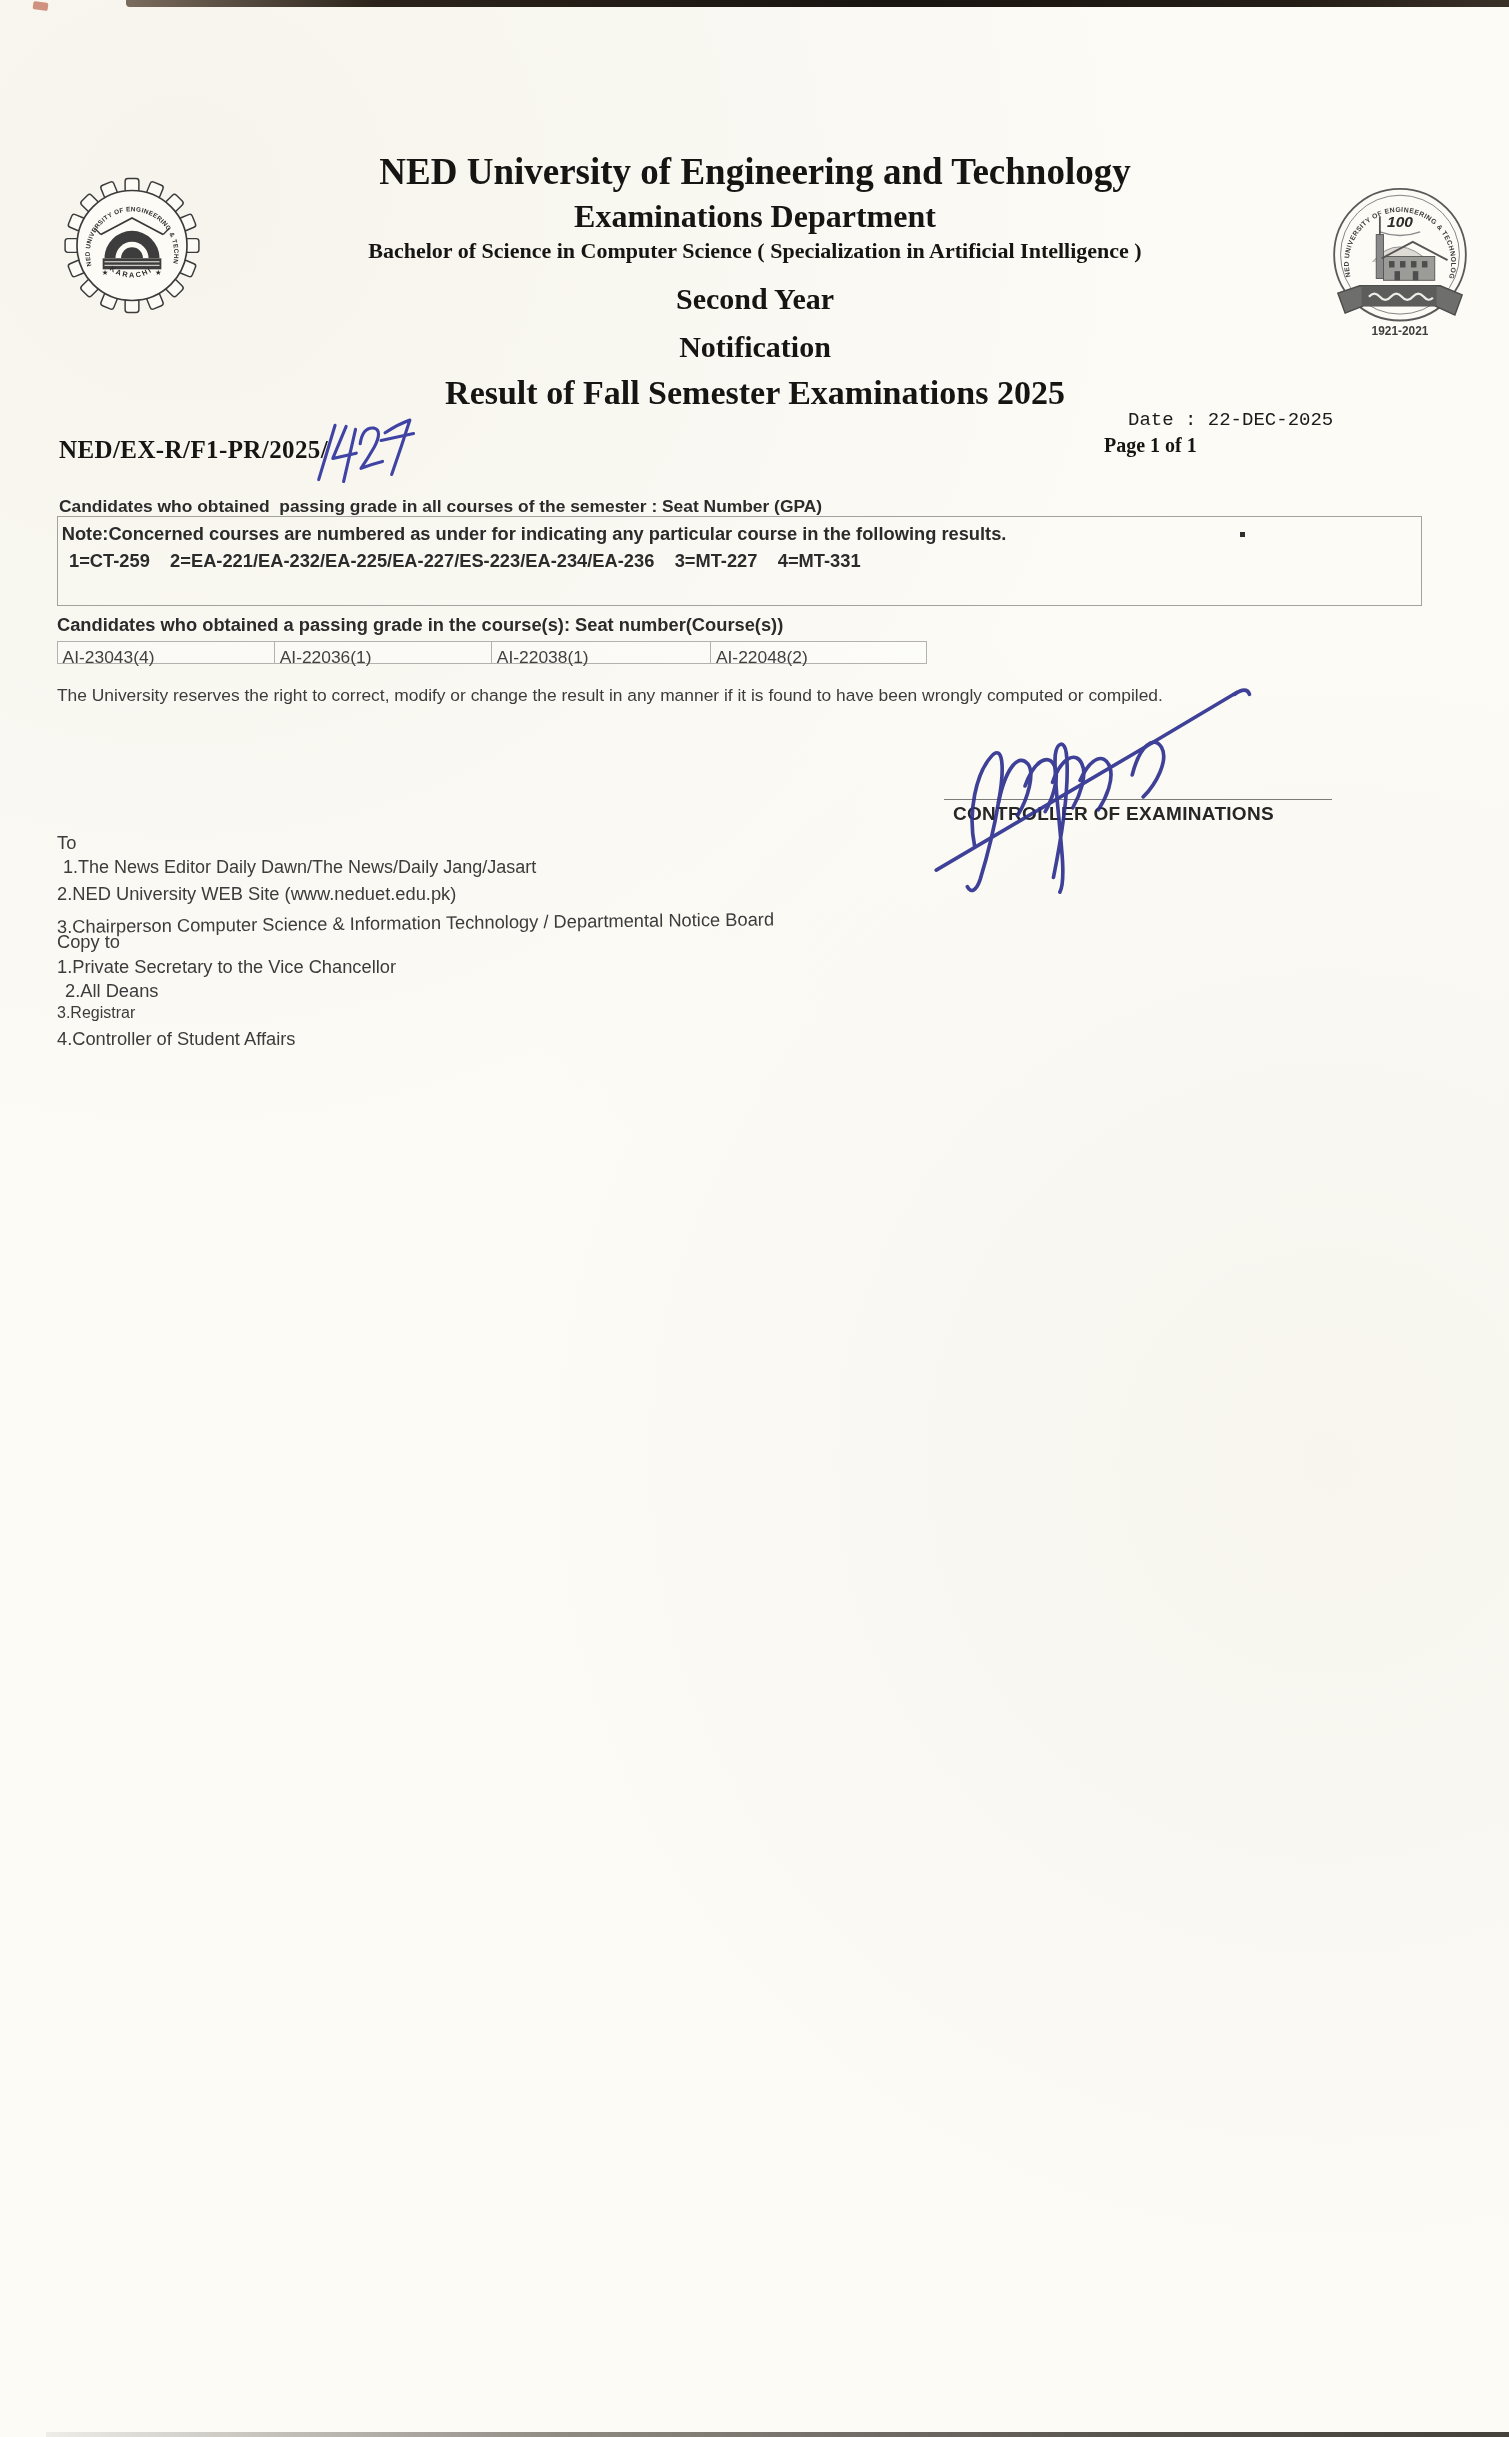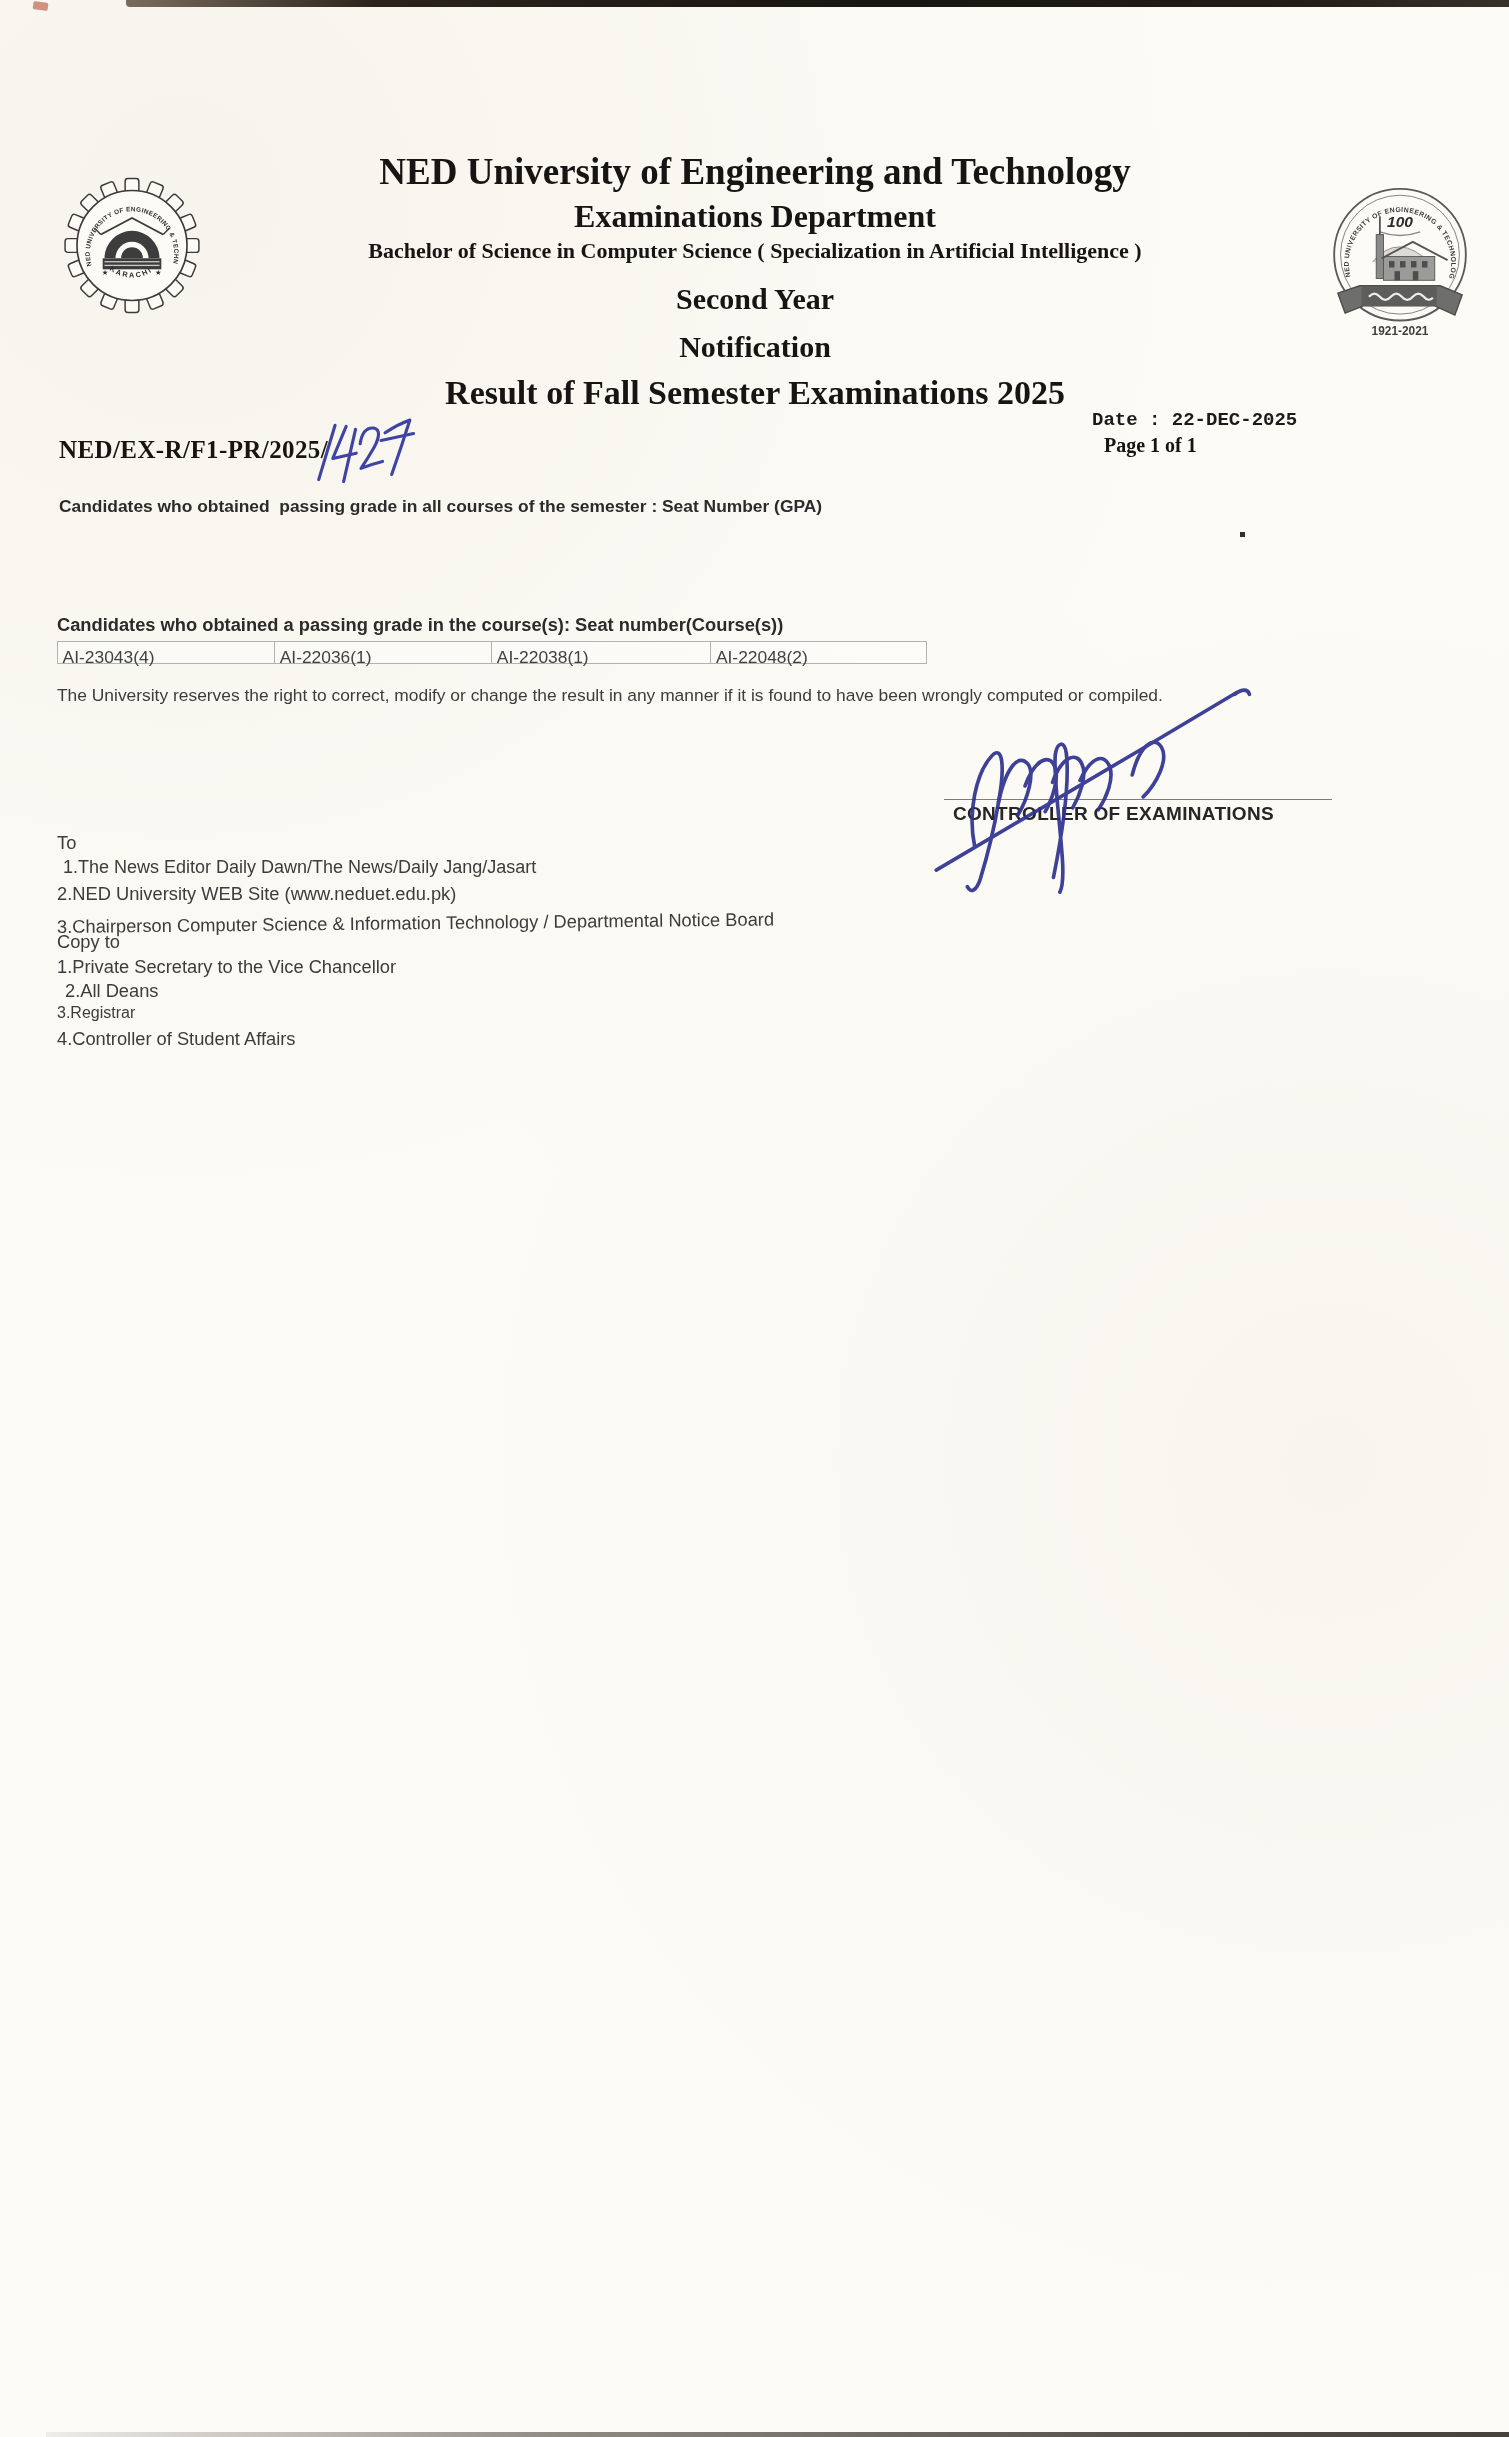--- a/index.html
+++ b/index.html
@@ -138,38 +138,42 @@
     <text x="82" y="166" text-anchor="middle" font-size="13" font-weight="bold" fill="#3e3e3e">1921-2021</text>
   </svg>
 
   <div class="abs serifb center" style="top:150px;font-size:37px;">NED University of Engineering and Technology</div>
   <div class="abs serifb center" style="top:198px;font-size:32px;">Examinations Department</div>
   <div class="abs serifb center" style="top:238px;font-size:22px;">Bachelor of Science in Computer Science ( Specialization in Artificial Intelligence )</div>
   <div class="abs serifb center" style="top:282px;font-size:30px;">Second Year</div>
   <div class="abs serifb center" style="top:330px;font-size:30px;">Notification</div>
   <div class="abs serifb center" style="top:374px;font-size:34px;">Result of Fall Semester Examinations 2025</div>
 
-  <div class="abs mono" style="left:1092px;top:409px;font-size:19px;font-weight:bold;color:#1b1b1b;">Date : 22-DEC-2025</div>
+  <div class="abs mono" style="left:1128px;top:409px;font-size:19px;font-weight:normal;color:#1b1b1b;">Date : 22-DEC-2025</div>
   <div class="abs serifb" style="left:1104px;top:434px;font-size:20px;">Page 1 of 1</div>
   <div class="abs serifb" style="left:59px;top:436px;font-size:25px;letter-spacing:0.4px;">NED/EX-R/F1-PR/2025/</div>
 
   <svg class="abs" style="left:304px;top:410px;" width="128" height="81" viewBox="0 0 140 88">
     <g fill="none" stroke="#3f43a4" stroke-width="3.4" stroke-linecap="round" stroke-linejoin="round" transform="rotate(-4 70 44)">
       <path d="M 14 72 L 36 14"></path>
       <path d="M 48 16 L 31 50 L 57 46"></path>
       <path d="M 58 20 L 41 76"></path>
       <path d="M 62 36 Q 66 18 78 20 Q 88 23 77 41 Q 69 53 61 63 Q 73 59 85 57"></path>
       <path d="M 90 26 Q 104 18 118 14 Q 107 42 94 72"></path>
       <path d="M 85 34 L 121 29"></path>
     </g>
   </svg>
   <span class="abs" style="left:311px;top:414px;font-size:0.9px;color:rgba(63,67,164,0.01);">1427</span>
 
   <div class="abs sansb pre" style="left:59px;top:496px;font-size:17.4px;">Candidates who obtained  passing grade in all courses of the semester : Seat Number (GPA)</div>
 
+  <div class="abs notebox" style="left:57px;top:516px;width:1363px;height:88px;">
+    <div class="sansb" style="margin:5.5px 0 0 3.7px;font-size:18.3px;">Note:Concerned courses are numbered as under for indicating any particular course in the following results.</div>
+    <div class="sansb pre" style="margin:5.5px 0 0 11px;font-size:18.3px;">1=CT-259    2=EA-221/EA-232/EA-225/EA-227/ES-223/EA-234/EA-236    3=MT-227    4=MT-331</div>
+  </div>
   <div class="abs dot" style="left:1240px;top:532px;width:4.6px;height:4.6px;"></div>
 
   <div class="abs sansb" style="left:57px;top:614px;font-size:18.3px;">Candidates who obtained a passing grade in the course(s): Seat number(Course(s))</div>
   <div class="abs" style="left:57px;top:641px;display:flex;">
     <div class="cell" style="width:218px;">AI-23043(4)</div>
     <div class="cell" style="width:218px;margin-left:-0.9px;">AI-22036(1)</div>
     <div class="cell" style="width:220px;margin-left:-0.9px;">AI-22038(1)</div>
     <div class="cell" style="width:217px;margin-left:-0.9px;">AI-22048(2)</div>
   </div>
 

